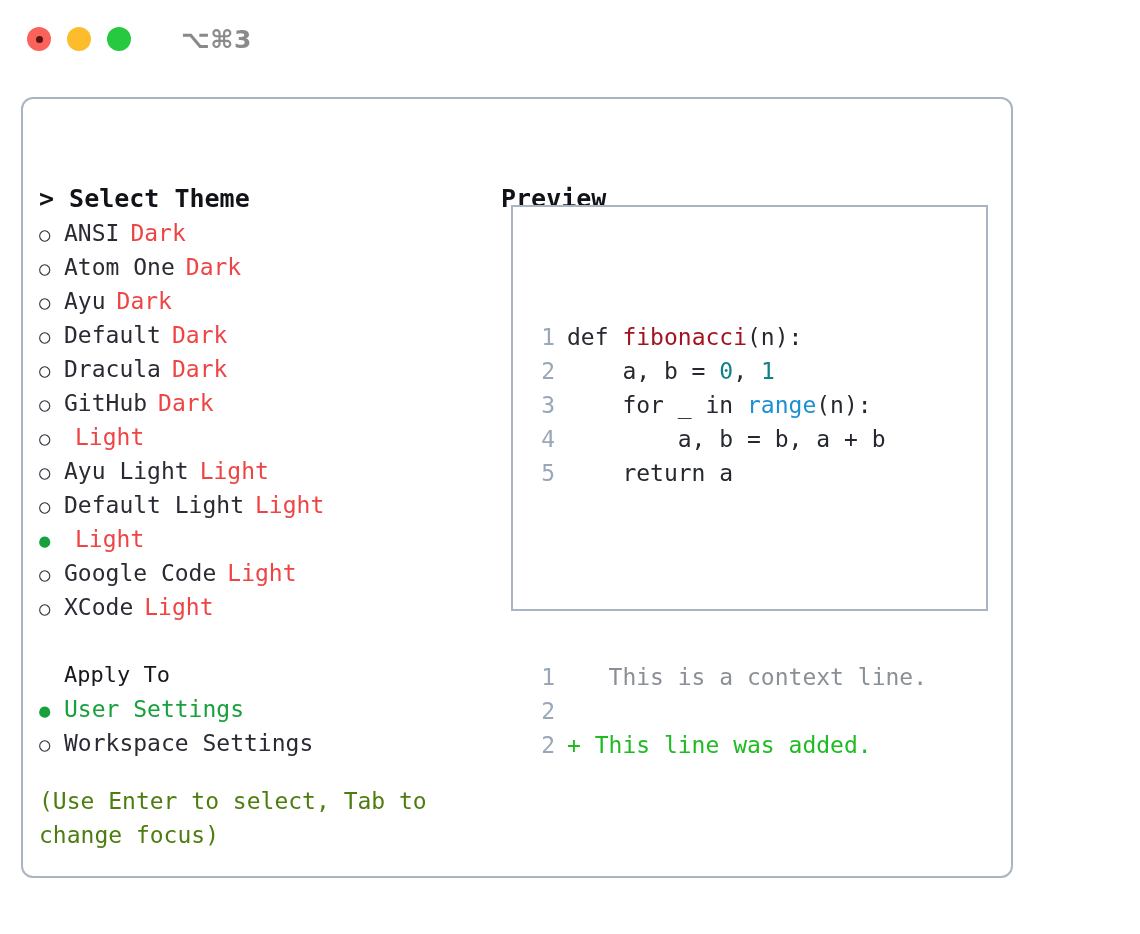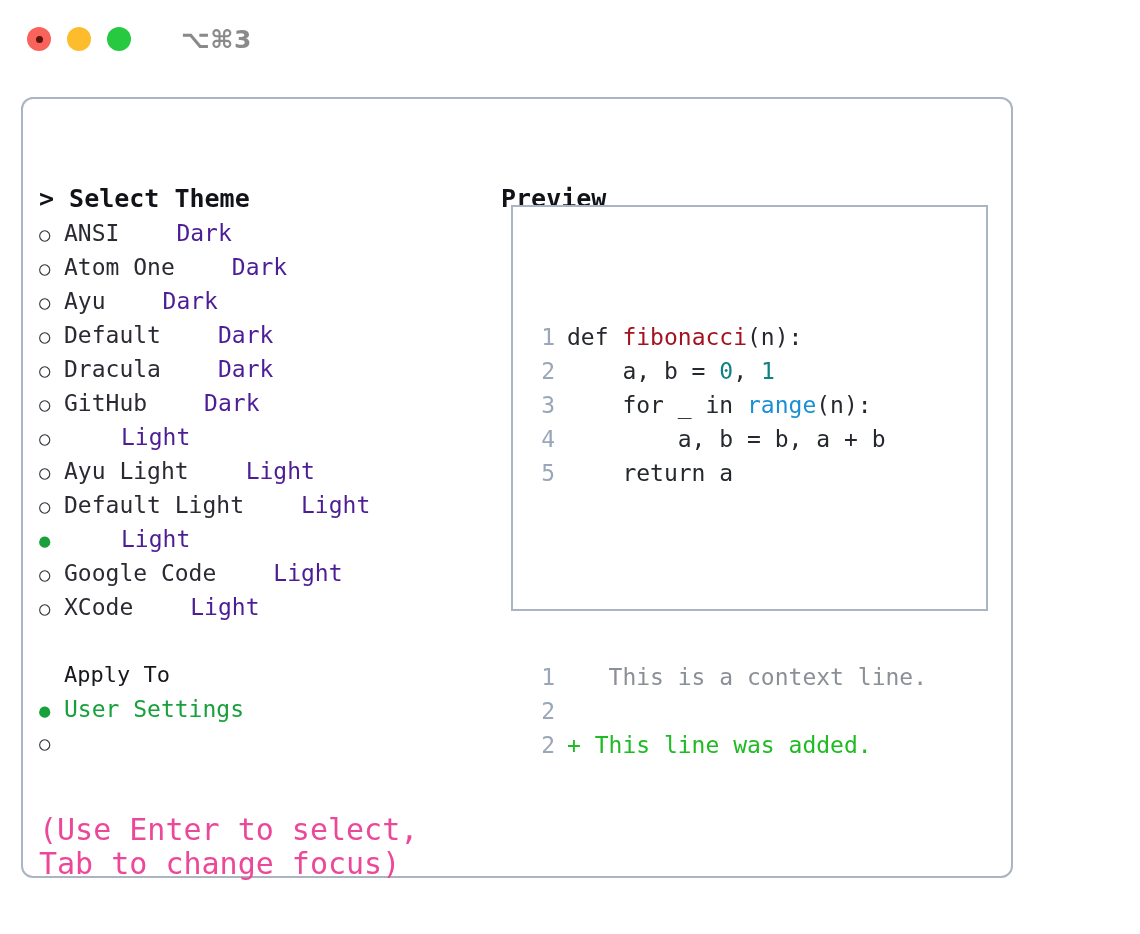--- a/index.html
+++ b/index.html
@@ -124,40 +124,39 @@
   .marker {
     width: 25px;
     flex: 0 0 25px;
     color: #33373f;
     font-size: 19px;
   }
   .opt.selected .marker { color: #18a03c; }
   .opt-name { color: #2a2a33; }
   .opt.selected .opt-name { color: #18a03c; }
   .opt-tag {
-    color: #4c1d95;
+    color: #ef4444;
     padding-left: 11px;
-    margin-left: 46px;
   }
 
   .section-gap { height: 34px; }
 
   .sub-heading {
     font-size: 22px;
     color: #16181d;
     line-height: 34px;
     padding-left: 25px;
     white-space: pre;
   }
 
   .hint {
-    margin-top: 53px;
-    font-size: 30px;
-    line-height: 34px;
-    color: #ec4899;
+    margin-top: 24px;
+    font-size: 23px;
+    line-height: 34px;
+    color: #4d7c0f;
     width: 410px;
     white-space: pre-wrap;
   }
 
   
   .preview-box {
     position: absolute;
     left: 10px;
     top: 57px;
     width: 477px;
@@ -228,21 +227,21 @@
             <div class="opt selected"><span class="marker">●</span><span class="opt-tag">Light</span></div>
             <div class="opt"><span class="marker">○</span><span class="opt-name">Google Code</span><span class="opt-tag">Light</span></div>
             <div class="opt"><span class="marker">○</span><span class="opt-name">XCode</span><span class="opt-tag">Light</span></div>
           </div>
 
         <div class="section-gap"></div>
 
         <div class="sub-heading">Apply To</div>
         <div class="list" id="apply-list">
             <div class="opt selected"><span class="marker">●</span><span class="opt-name">User Settings</span></div>
-            <div class="opt"><span class="marker">○</span></div>
+            <div class="opt"><span class="marker">○</span><span class="opt-name">Workspace Settings</span></div>
           </div>
 
         <div class="hint">(Use Enter to select, Tab to change focus)</div>
       </div>
 
       <div class="right-col">
         <div class="heading">Preview</div>
 
         <div class="preview-box">
           <div class="code">

